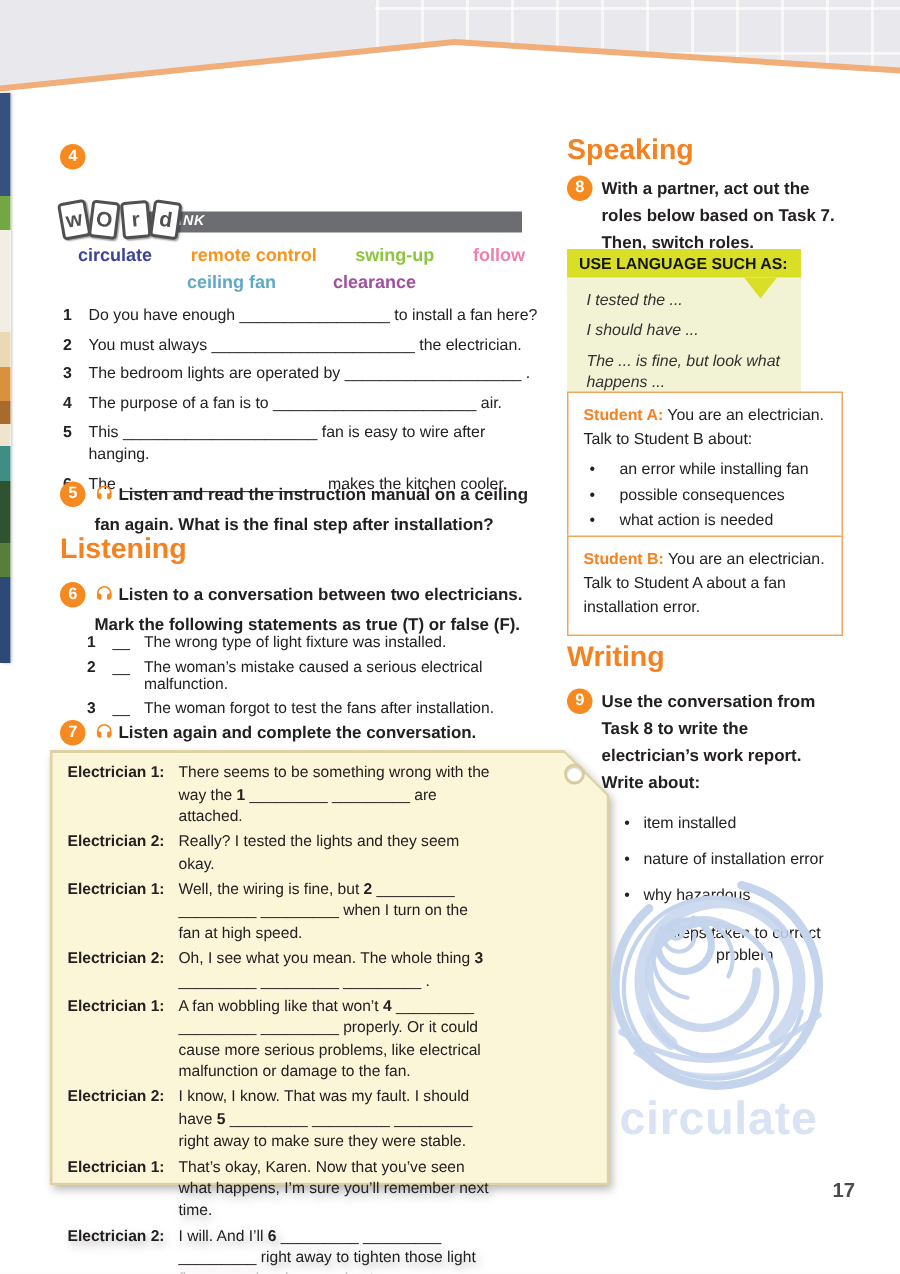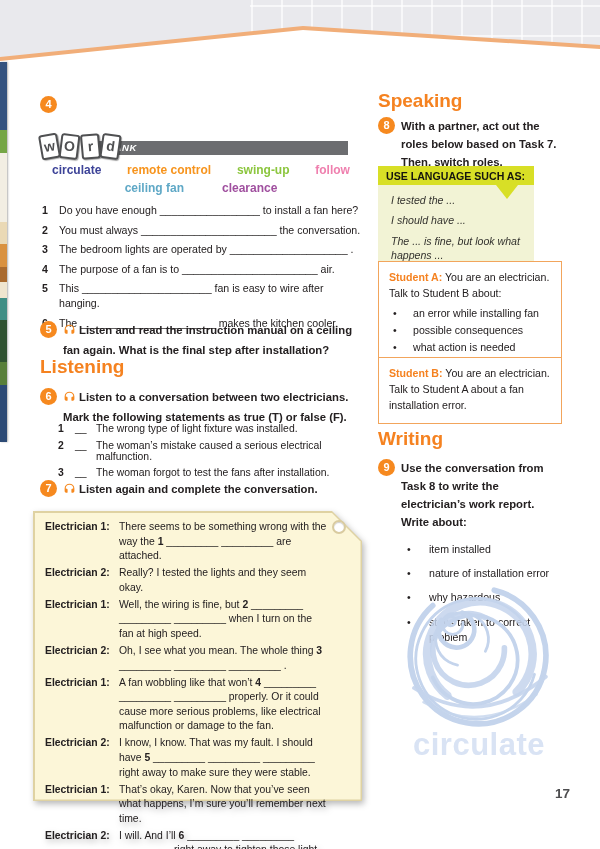--- a/index.html
+++ b/index.html
@@ -58,21 +58,21 @@
   .item { display:flex; margin-bottom:4.5px; font-size:10.6px; line-height:1.42; color:#242021; }
   .item-num { width:17px; font-weight:bold; flex-shrink:0; }
   .item-text { flex:1; }
   #tf-items { position:absolute; left:58px; top:423px; width:306px; }
   .tf-item { display:flex; margin-bottom:5.5px; font-size:10.4px; color:#242021; }
   .tf-num { width:17px; font-weight:bold; flex-shrink:0; }
   .tf-blank { width:21px; flex-shrink:0; }
   .tf-text { flex:1; }
 
   
-  #tag-box { position:absolute; left:33px; top:511px; width:329px; height:290px;
+  #tag-box { position:absolute; left:33px; top:500px; width:373px; height:290px;
     filter:drop-shadow(2px 3px 3px rgba(0,0,0,.28)); }
   .tag-outer { position:absolute; inset:0; background:#DFD2A2;
     clip-path:polygon(0 0, calc(100% - 30px) 0, 100% 30px, 100% 100%, 0 100%); }
   .tag-inner { position:absolute; inset:1.5px; background:#FCF6D8;
     clip-path:polygon(0 0, calc(100% - 29px) 0, 100% 29px, 100% 100%, 0 100%); }
   .tag-hole { position:absolute; top:9px; right:16px; width:14px; height:14px; border-radius:50%;
     background:#fff; border:2.5px solid #D9CBA0; box-shadow:inset 0 1px 1px rgba(0,0,0,.2); }
   .conv { position:absolute; left:12px; top:9px; width:282px; }
   .conv-row { display:flex; margin-bottom:2.5px; font-size:10.4px; line-height:1.4; color:#242021; }
   .conv-speaker { width:74px; flex-shrink:0; font-weight:bold; }
@@ -92,21 +92,21 @@
 
   .student-box { position:absolute; left:378px; width:184px; background:#fff;
     border:1.5px solid #F2A55C; padding:8px 9px 9px 10px; font-size:10.6px; line-height:1.5; color:#242021; }
   #studentA { top:261px; }
   #studentB { top:357px; }
   .student-label { color:#F58220; font-weight:bold; }
   .sb-bullets { margin-top:3px; }
   .sb-bullet { display:flex; line-height:1.6; }
   .sb-bullet::before { content:"•"; width:20px; padding-left:4px; flex-shrink:0; }
 
-  #task9-bullets { margin-top:11px; }
+  #task9-bullets { margin-top:11px;text-align:center; }
   .w-bullet { display:flex; font-weight:normal; font-size:10.6px; line-height:1.45; margin-bottom:9px; color:#242021;}
   .w-bullet::before { content:"•"; width:22px; padding-left:6px; flex-shrink:0; }
 
   
   #logo { position:absolute; left:388px; top:575px; width:182px; text-align:center; }
   .logo-text { font-weight:bold; font-size:31px; letter-spacing:.5px; margin-top:-14px; }
 
   .page-num { position:absolute; top:786px; right:30px; font-weight:bold; font-size:13.5px; color:#4D4D4F; }
 </style>
 </head>
@@ -148,21 +148,21 @@
     </div>
   </div>
 
   <div id="task4-items">
     <div class="item">
       <span class="item-num">1</span>
       <span class="item-text">Do you have enough _________________ to install a fan here?</span>
     </div>
     <div class="item">
       <span class="item-num">2</span>
-      <span class="item-text">You must always _______________________ the conversation.</span>
+      <span class="item-text">You must always _______________________ the electrician.</span>
     </div>
     <div class="item">
       <span class="item-num">3</span>
       <span class="item-text">The bedroom lights are operated by ____________________ .</span>
     </div>
     <div class="item">
       <span class="item-num">4</span>
       <span class="item-text">The purpose of a fan is to _______________________ air.</span>
     </div>
     <div class="item">

